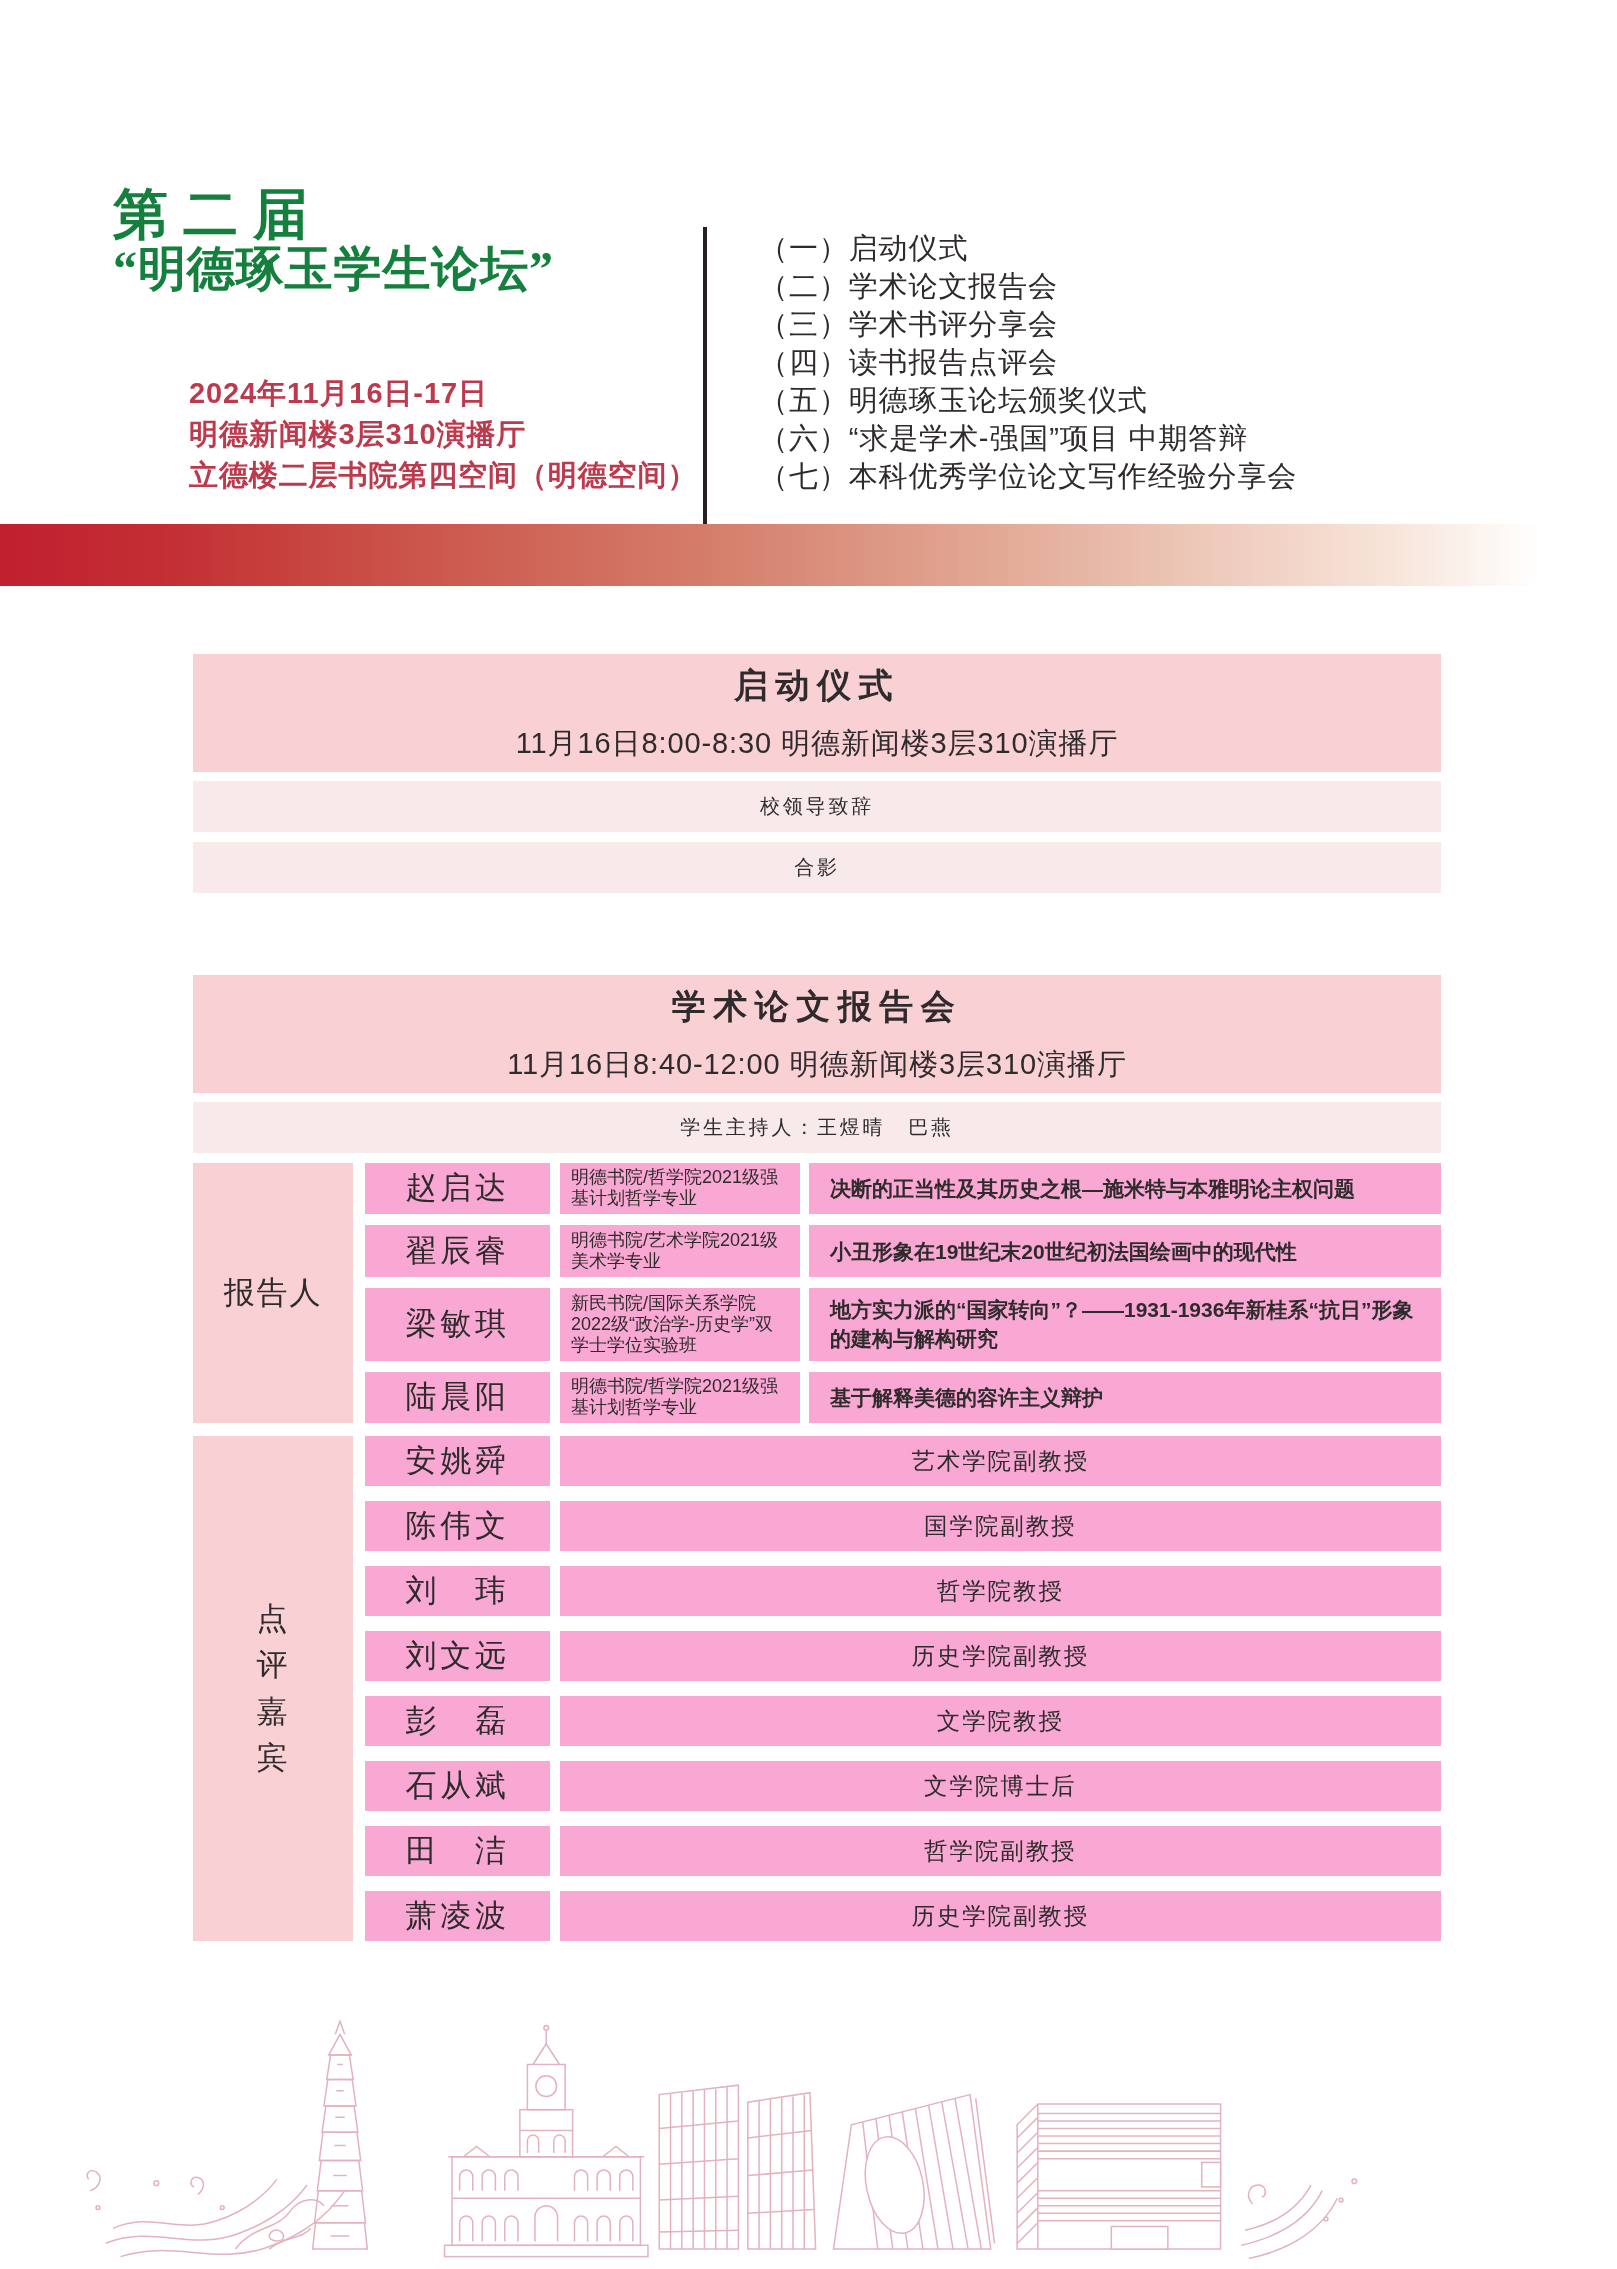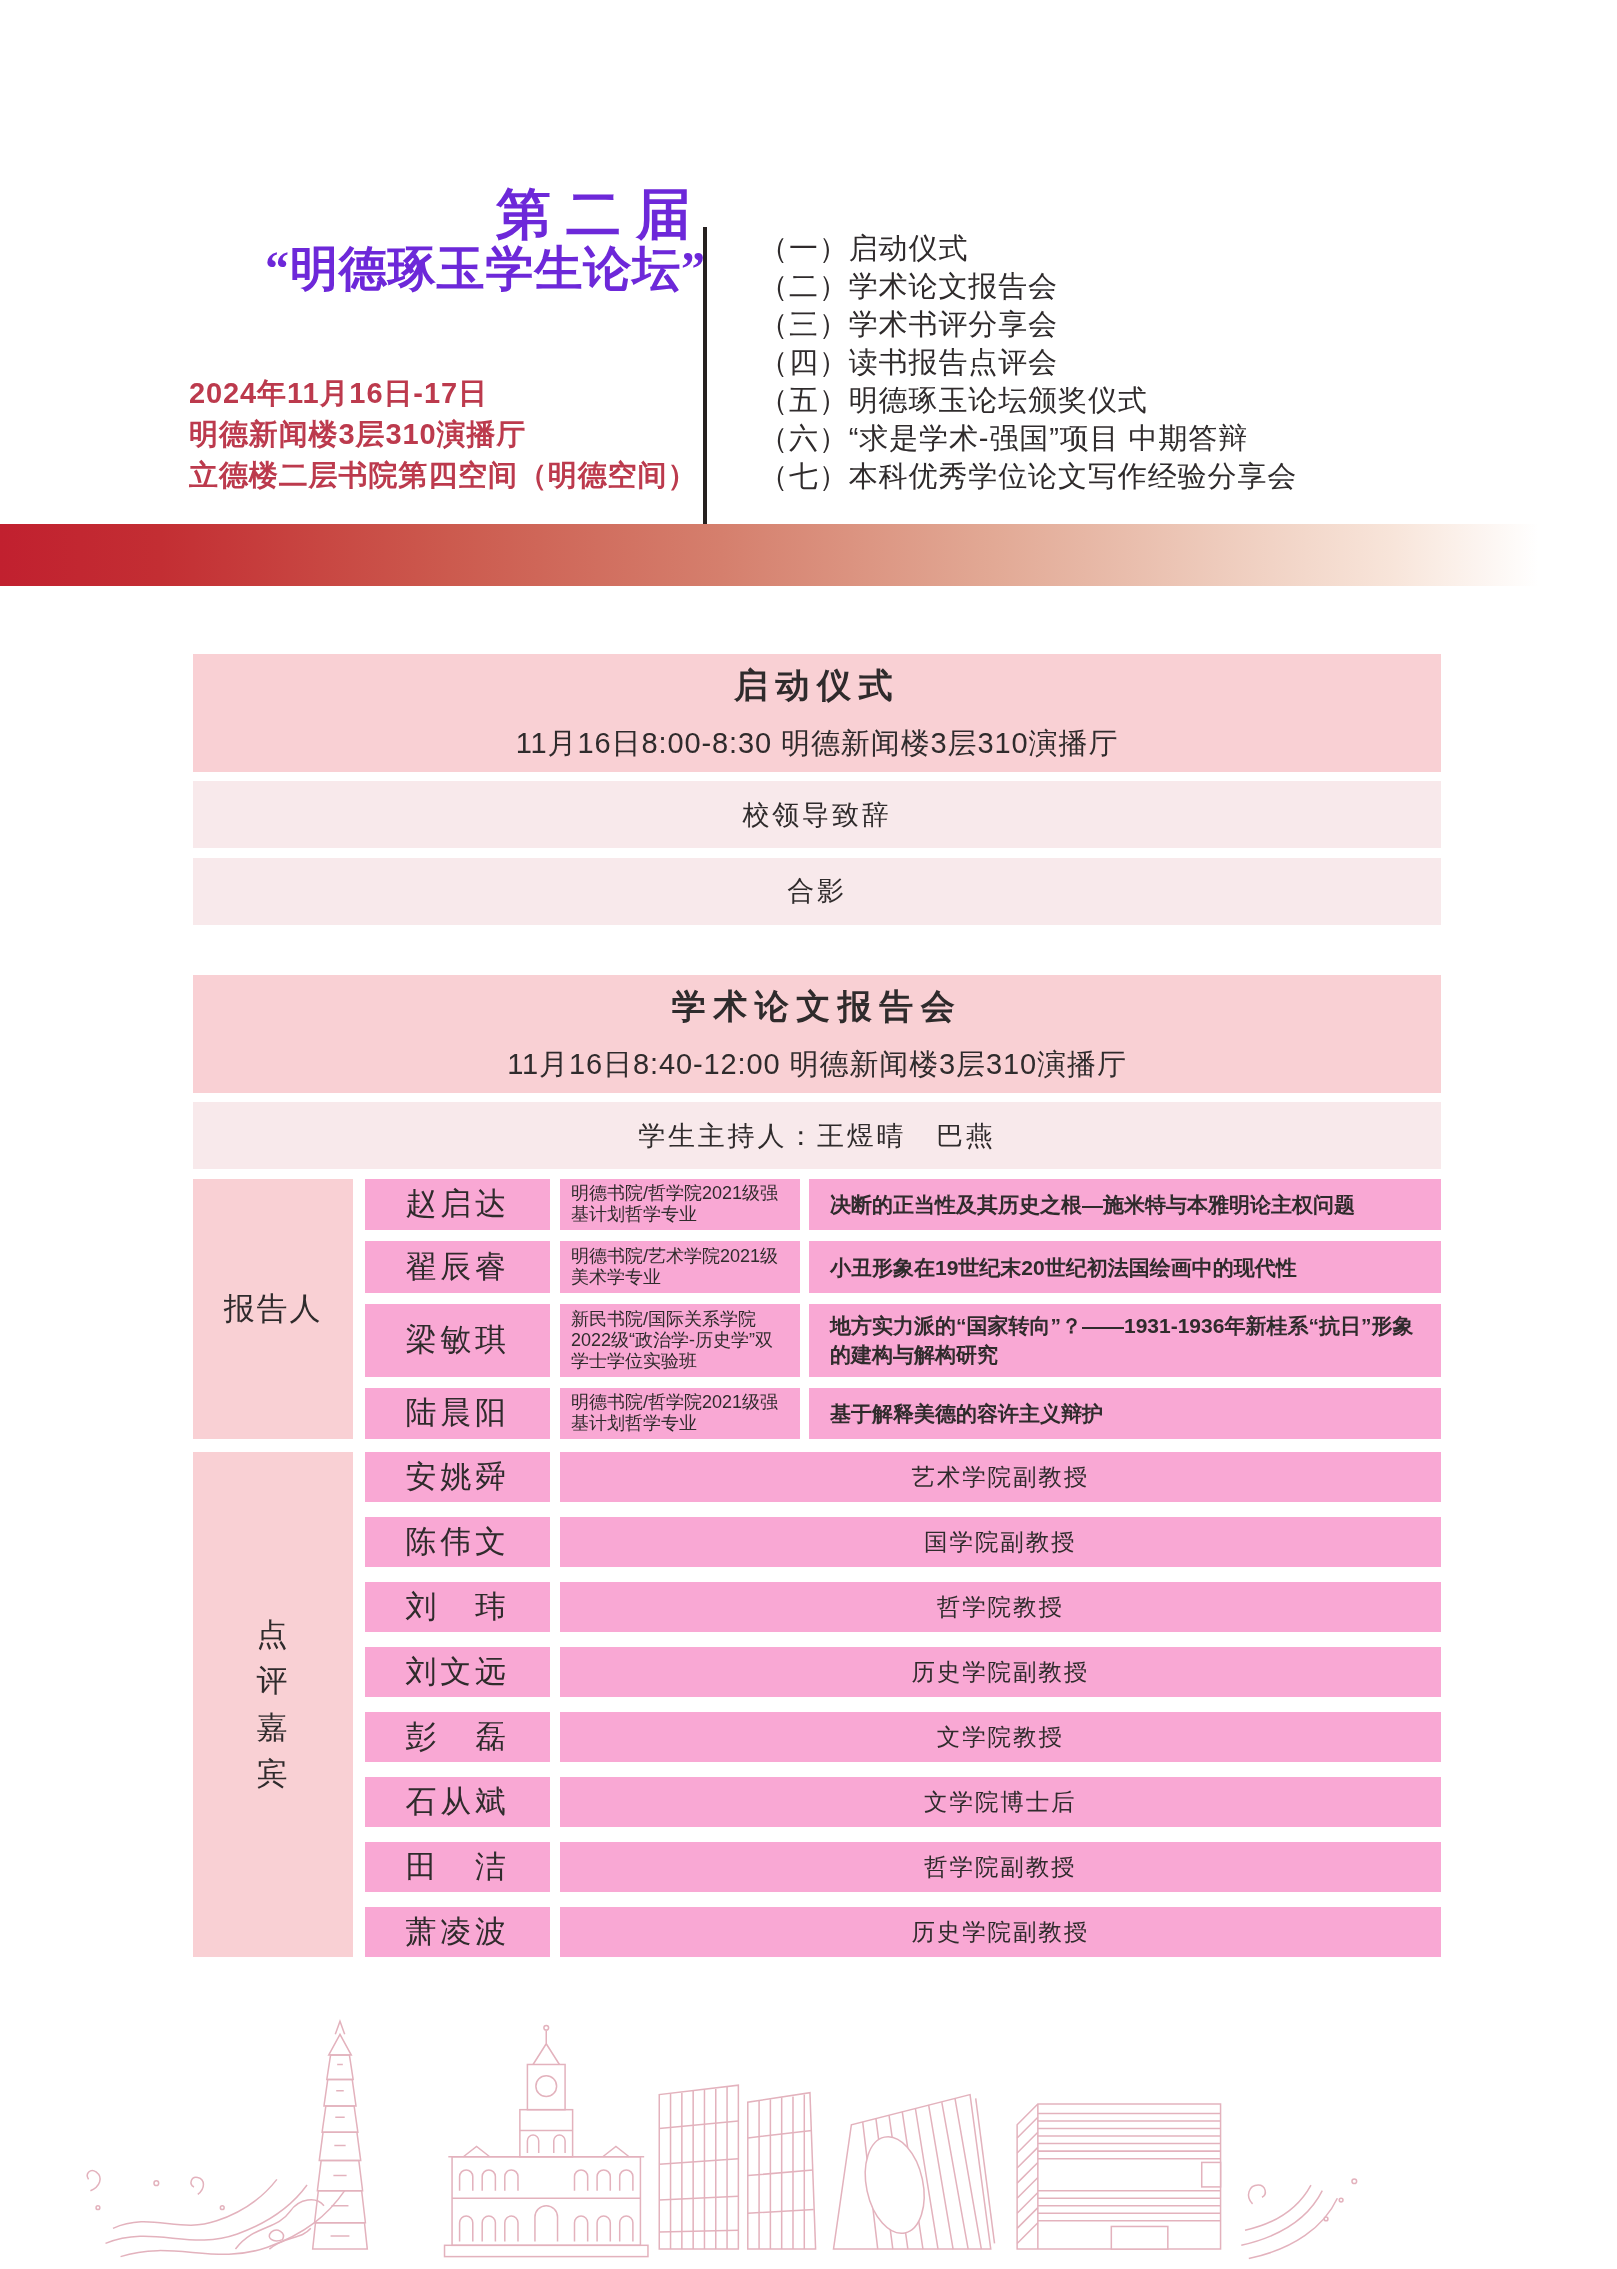--- a/index.html
+++ b/index.html
@@ -2,22 +2,22 @@
 <html style="font-size:15px"><head>
 <meta charset="utf-8">
 <style>
   html,body{margin:0;padding:0;}
   body{
     width:1618px;height:2269px;position:relative;background:#ffffff;
     font-family:"Liberation Sans",sans-serif;color:#2f2b2c;overflow:hidden;
   }
   
   .title-block{
-    position:absolute;left:113px;top:186px;width:593px;text-align:right;
-    color:#6d28d9;font-family:"Liberation Serif",serif;font-weight:700;
+    position:absolute;left:113px;top:186px;width:593px;text-align:left;
+    color:#15803d;font-family:"Liberation Serif",serif;font-weight:700;
   }
   .title-l1{font-size:55px;line-height:1.05;letter-spacing:15px;}
   .title-l2{font-size:48px;line-height:1.05;letter-spacing:0.9px;}
   .meta-block{
     position:absolute;left:189px;top:373px;
     font-size:29px;line-height:41px;font-weight:700;color:#bc3a4d;letter-spacing:0.9px;
   }
   .v-divider{position:absolute;left:703px;top:227px;width:3.8px;height:313px;background:#262120;}
   .agenda-list{
     position:absolute;left:759px;top:229px;margin:0;padding:0;list-style:none;
@@ -33,23 +33,23 @@
   .sec{position:absolute;left:193px;width:1248px;}
   #sec-launch{top:654px;}
   #sec-papers{top:975px;}
   .sec-head{
     background:#f9d0d4;height:118px;display:flex;flex-direction:column;
     align-items:center;justify-content:center;gap:15px;
   }
   .sec-title{font-size:34px;font-weight:700;letter-spacing:7.5px;}
   .sec-sub{font-size:29px;font-weight:500;letter-spacing:0.9px;}
   .simple-row{
-    background:#f8e9eb;height:67px;margin-top:9.4px;
+    background:#f8e9eb;height:51px;margin-top:9.4px;
     display:flex;align-items:center;justify-content:center;
-    font-size:27px;font-weight:500;letter-spacing:2.8px;
+    font-size:20px;font-weight:500;letter-spacing:2.8px;
   }
   
   .tbl{margin-top:9.4px;display:flex;gap:12.2px;}
   .tbl.guests{margin-top:13px;}
   .col-label{
     width:160px;flex:0 0 160px;background:#f9d0d4;
     display:flex;align-items:center;justify-content:center;
     font-size:31px;font-weight:500;letter-spacing:1.9px;line-height:1.5;
   }
   .col-label .wrap2{width:2em;text-align:center;}

